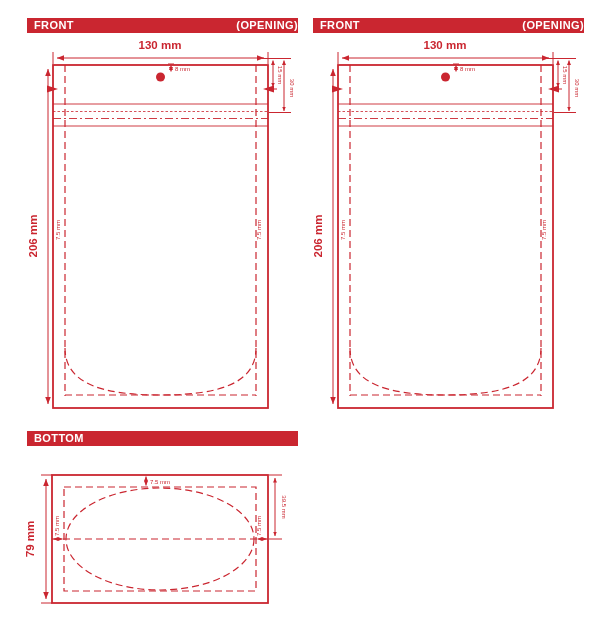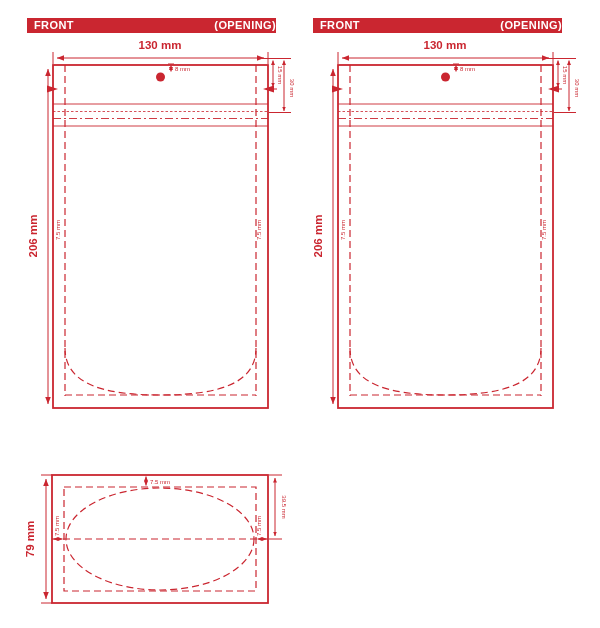--- a/index.html
+++ b/index.html
@@ -1,18 +1,18 @@
 <!DOCTYPE html>
 <html style="--red: #ca2630;"><head>
 <meta charset="utf-8">
 <style>
   html,body{margin:0;padding:0}
   #canvas{position:relative;width:600px;height:628px;background:#fff;overflow:hidden;
           font-family:"Liberation Sans","DejaVu Sans",sans-serif}
-  .bar{position:absolute;width:249px;height:15px;background:var(--red,#ca2630);
+  .bar{position:absolute;width:271px;height:15px;background:var(--red,#ca2630);
        color:#fff;font-weight:bold;font-size:11px;line-height:15px;letter-spacing:.4px}
   .bar .bl{position:absolute;left:7px;top:0}
   .bar .bc{position:absolute;left:0;right:0;top:0;text-align:right}
   .bar .br{position:absolute;right:7px;top:12px}
   svg{position:absolute;overflow:visible}
   .ln{stroke:var(--red,#ca2630);stroke-width:1;fill:none}
   .b{stroke-width:1.8}
   .z{stroke-width:.9}
   .dash{stroke-dasharray:7 4;stroke-width:1.2}
   .dot{stroke-dasharray:2.5 2;stroke-width:.8}
@@ -32,20 +32,24 @@
     <span class="bc">(OPENING)</span>
     <span class="br">TOP</span>
   </div>
 
   <div class="bar" style="left:313px;top:18px">
     <span class="bl">FRONT</span>
     <span class="bc">(OPENING)</span>
     <span class="br">TOP</span>
   </div>
 
+  <div class="bar" style="left:27px;top:431px">
+    <span class="bl">BOTTOM</span>
+    <span class="br">GUSSET</span>
+  </div>
 
   <svg style="left:0;top:36px" width="300" height="392" viewBox="0 36 300 392">
     <defs>
       <marker id="aF" markerWidth="8" markerHeight="8" refX="7" refY="4" orient="auto-start-reverse" markerUnits="userSpaceOnUse">
         <path d="M0,1.2 L7,4 L0,6.8 z" class="fillred"></path>
       </marker>
       <marker id="sF" markerWidth="6" markerHeight="6" refX="4.5" refY="3" orient="auto-start-reverse" markerUnits="userSpaceOnUse">
         <path d="M0,1 L4.5,3 L0,5 z" class="fillred"></path>
       </marker>
     </defs>

